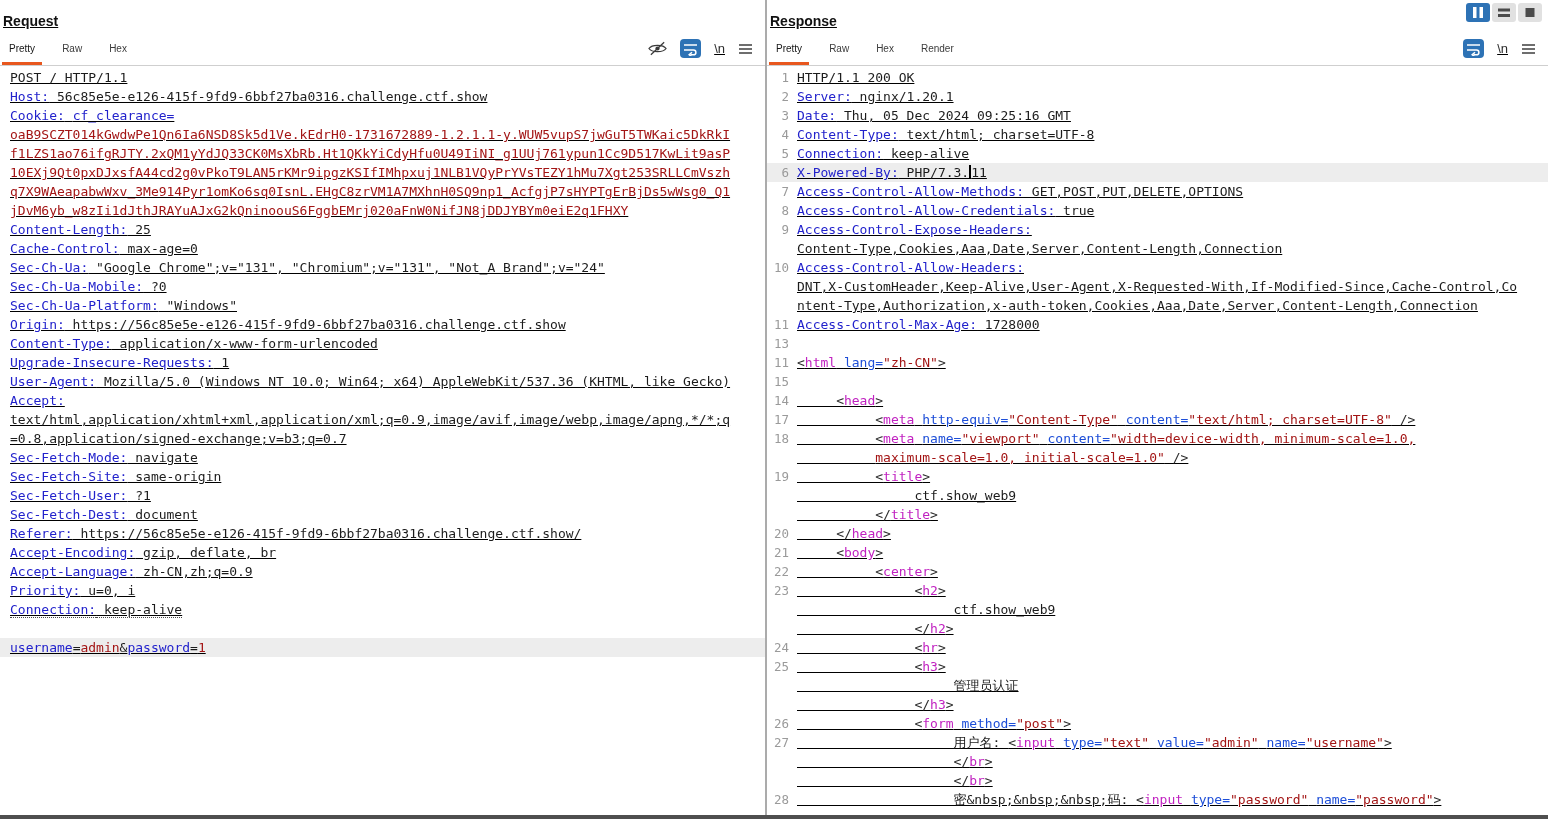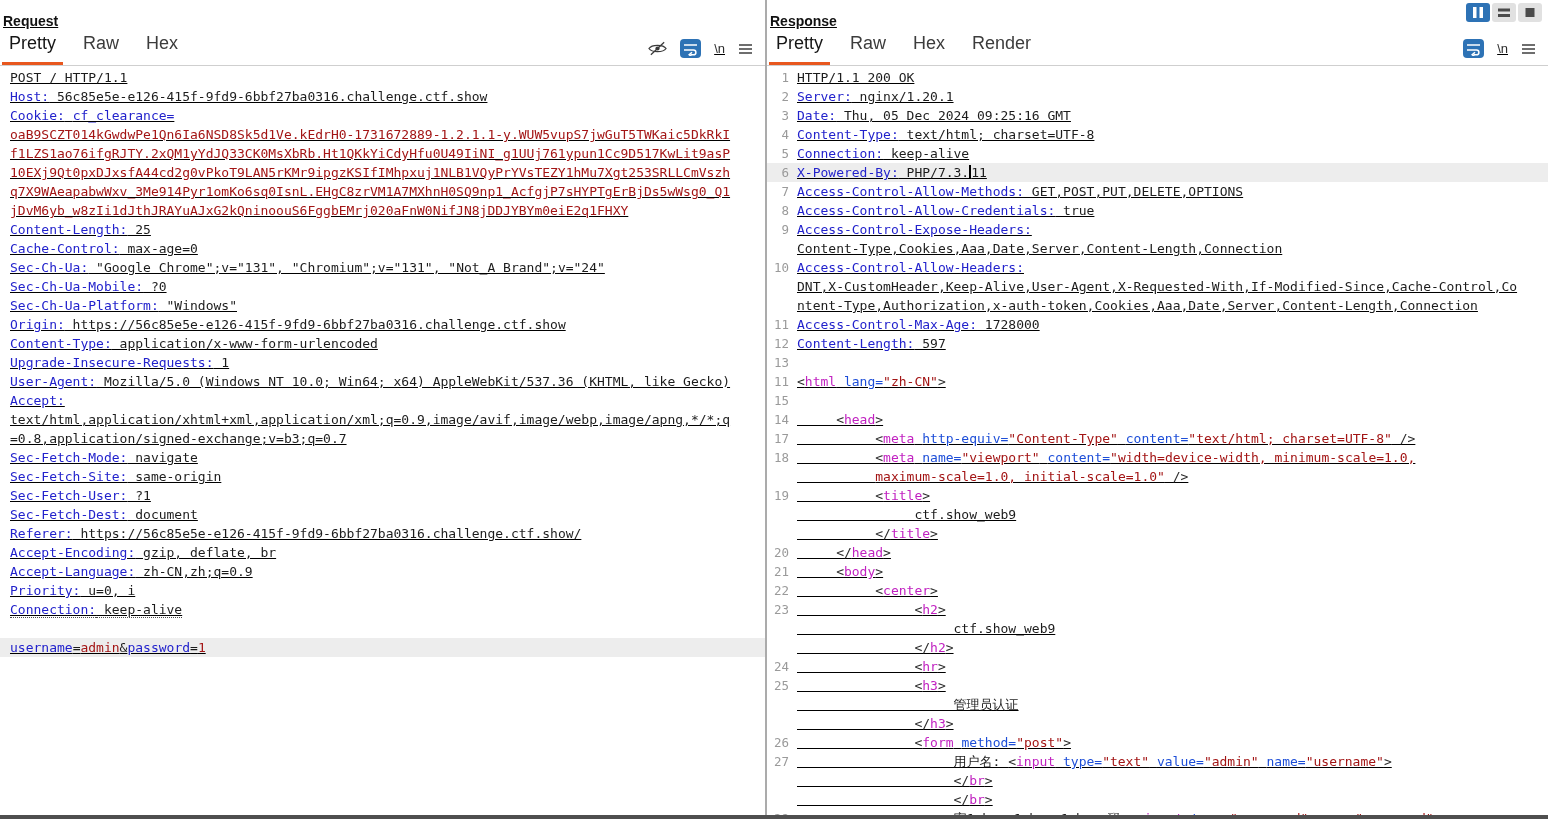--- a/index.html
+++ b/index.html
@@ -7,21 +7,21 @@
        font-family:"Liberation Sans",sans-serif;-webkit-font-smoothing:antialiased;}
   .app{position:relative;width:1548px;height:819px;display:flex;text-decoration:underline;}
   .panel{position:relative;height:100%;box-sizing:border-box;background:#fff;}
   .panel-request{width:767px;border-right:2px solid #ababab;}
   .panel-response{flex:1;}
   .panel-title{height:36px;box-sizing:border-box;padding:13px 0 0 3px;
                font-size:14px;font-weight:bold;color:#111;}
   .tabbar{position:relative;height:30px;box-sizing:border-box;display:flex;align-items:flex-end;
           border-bottom:1px solid #cfcfcf;padding-left:2px;}
   .tabs{flex:1;white-space:nowrap;}
-  .tab{display:inline-block;font-size:18px;color:#3c3c3c;padding:5px 7px 8px 7px;margin-right:13px;
+  .tab{display:inline-block;font-size:10px;color:#3c3c3c;padding:5px 7px 8px 7px;margin-right:13px;
        border-bottom:3px solid transparent;cursor:default;}
   .tab.active{color:#161616;border-bottom:3px solid #e8571e;margin-bottom:-1px;}
   .tab-icons{display:flex;align-items:center;gap:13px;margin:0 12px 7px 0;}
   .icon-btn{display:flex;align-items:center;justify-content:center;}
   .wrap-btn{width:21px;height:19px;background:#2d72b5;border-radius:4px;}
   .nl-label{font-size:13px;color:#2b2b2b;}
   
   .editor{position:relative;overflow:hidden;height:calc(100% - 66px);
           font-family:"DejaVu Sans Mono","Liberation Mono",monospace;
           font-size:13px;line-height:19px;color:#1c1c1c;padding-top:2px;}
@@ -147,21 +147,20 @@
         <div class="line"><span class="ln">5</span><span class="code"><span class="sg r-hn">Connection:</span><span class="sg r-txt"> keep-alive</span></span></div>
         <div class="line hl"><span class="ln">6</span><span class="code"><span class="sg r-hn">X-Powered-By:</span><span class="sg r-txt"> PHP/7.3.</span><span class="caret"></span><span class="sg r-txt">11</span></span></div>
         <div class="line"><span class="ln">7</span><span class="code"><span class="sg r-hn">Access-Control-Allow-Methods:</span><span class="sg r-txt"> GET,POST,PUT,DELETE,OPTIONS</span></span></div>
         <div class="line"><span class="ln">8</span><span class="code"><span class="sg r-hn">Access-Control-Allow-Credentials:</span><span class="sg r-txt"> true</span></span></div>
         <div class="line"><span class="ln">9</span><span class="code"><span class="sg r-hn">Access-Control-Expose-Headers:</span></span></div>
         <div class="line"><span class="ln"></span><span class="code"><span class="sg r-txt">Content-Type,Cookies,Aaa,Date,Server,Content-Length,Connection</span></span></div>
         <div class="line"><span class="ln">10</span><span class="code"><span class="sg r-hn">Access-Control-Allow-Headers:</span></span></div>
         <div class="line"><span class="ln"></span><span class="code"><span class="sg r-txt">DNT,X-CustomHeader,Keep-Alive,User-Agent,X-Requested-With,If-Modified-Since,Cache-Control,Co</span></span></div>
         <div class="line"><span class="ln"></span><span class="code"><span class="sg r-txt">ntent-Type,Authorization,x-auth-token,Cookies,Aaa,Date,Server,Content-Length,Connection</span></span></div>
         <div class="line"><span class="ln">11</span><span class="code"><span class="sg r-hn">Access-Control-Max-Age:</span><span class="sg r-txt"> 1728000</span></span></div>
-        <div class="line"><span class="ln">12</span><span class="code"><span class="sg r-hn">Content-Length:</span><span class="sg r-txt"> 597</span></span></div>
         <div class="line"><span class="ln">13</span><span class="code"></span></div>
         <div class="line"><span class="ln">11</span><span class="code"><span class="sg r-br">&lt;</span><span class="sg r-tag">html</span><span class="sg r-txt"> </span><span class="sg r-an">lang=</span><span class="sg r-av">"zh-CN"</span><span class="sg r-br">&gt;</span></span></div>
         <div class="line"><span class="ln">15</span><span class="code"></span></div>
         <div class="line"><span class="ln">14</span><span class="code"><span class="sg r-br">     &lt;</span><span class="sg r-tag">head</span><span class="sg r-br">&gt;</span></span></div>
         <div class="line"><span class="ln">17</span><span class="code"><span class="sg r-br">          &lt;</span><span class="sg r-tag">meta</span><span class="sg r-txt"> </span><span class="sg r-an">http-equiv=</span><span class="sg r-av">"Content-Type"</span><span class="sg r-txt"> </span><span class="sg r-an">content=</span><span class="sg r-av">"text/html; charset=UTF-8"</span><span class="sg r-br"> /&gt;</span></span></div>
         <div class="line"><span class="ln">18</span><span class="code"><span class="sg r-br">          &lt;</span><span class="sg r-tag">meta</span><span class="sg r-txt"> </span><span class="sg r-an">name=</span><span class="sg r-av">"viewport"</span><span class="sg r-txt"> </span><span class="sg r-an">content=</span><span class="sg r-av">"width=device-width, minimum-scale=1.0,</span></span></div>
         <div class="line"><span class="ln"></span><span class="code"><span class="sg r-txt">          </span><span class="sg r-av">maximum-scale=1.0, initial-scale=1.0"</span><span class="sg r-br"> /&gt;</span></span></div>
         <div class="line"><span class="ln">19</span><span class="code"><span class="sg r-br">          &lt;</span><span class="sg r-tag">title</span><span class="sg r-br">&gt;</span></span></div>
         <div class="line"><span class="ln"></span><span class="code"><span class="sg r-txt">               ctf.show_web9</span></span></div>
         <div class="line"><span class="ln"></span><span class="code"><span class="sg r-br">          &lt;/</span><span class="sg r-tag">title</span><span class="sg r-br">&gt;</span></span></div>

